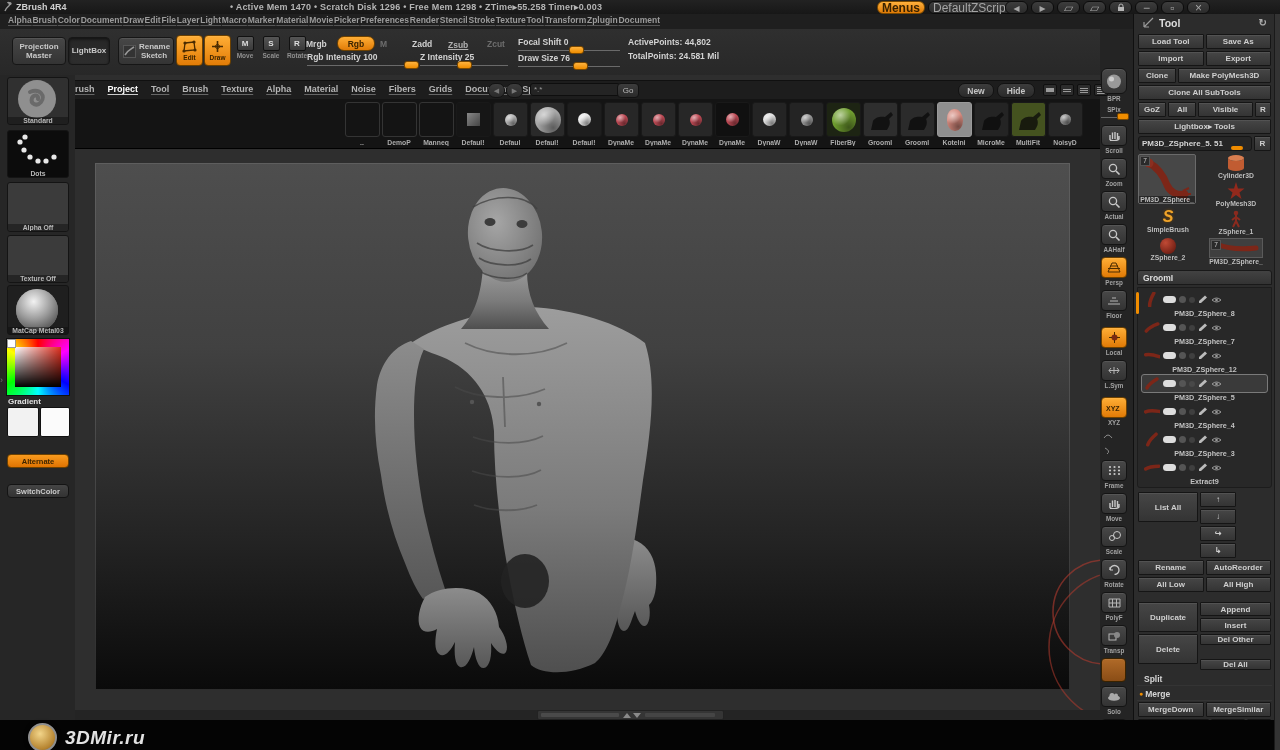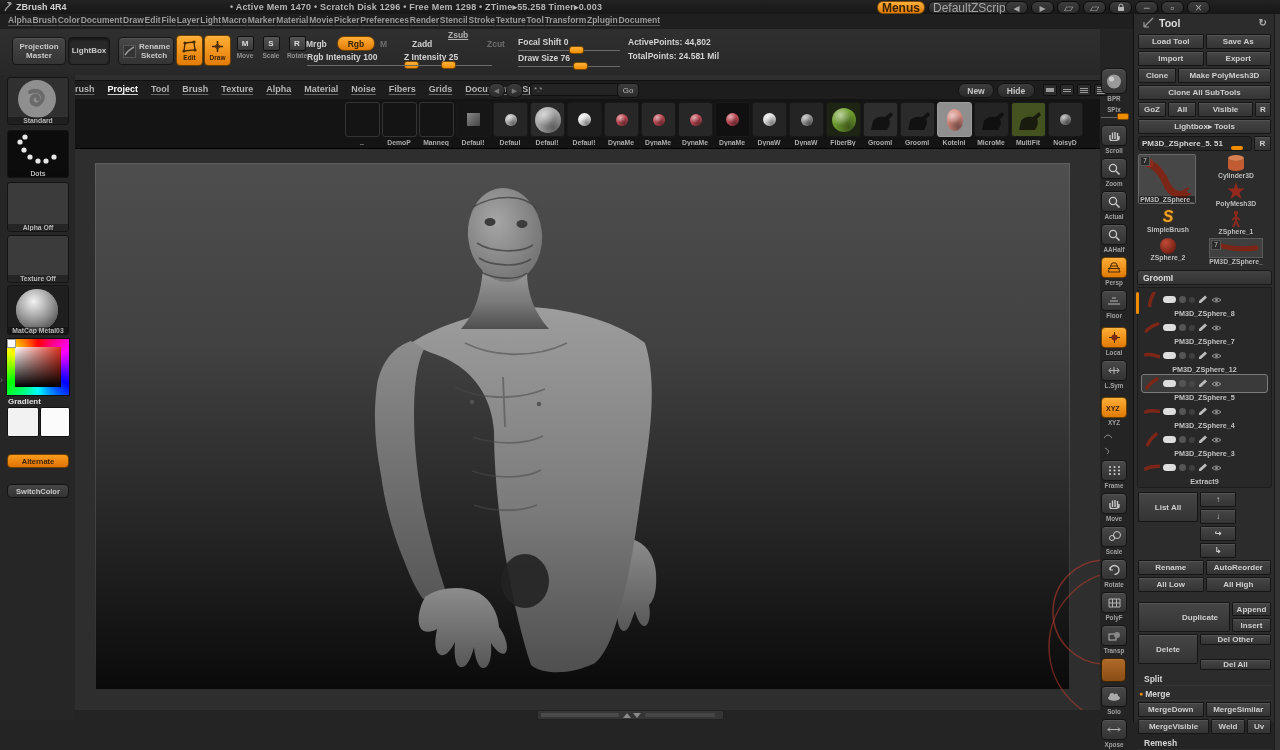--- a/index.html
+++ b/index.html
@@ -233,23 +233,23 @@
       <div class="undertag">Rotate</div>
     </div>
     <div class="shlabel abs" style="left:306px;top:10px;">Mrgb</div>
     <div class="pill abs" style="left:337px;top:7px;width:36px;height:13px;background:linear-gradient(#ffae36,#e27c07);color:#3a2300;border-color:#6d4100;">Rgb</div>
     <div class="shlabel abs dim" style="left:380px;top:10px;">M</div>
     <div class="slider abs" style="left:307px;top:23px;width:104px;">
       <span>Rgb Intensity 100</span>
       <span class="track"></span><span class="handle" style="left:93%;"></span>
     </div>
     <div class="shlabel abs" style="left:412px;top:10px;">Zadd</div>
-    <div class="shlabel abs" style="left:448px;top:1px;opacity:.8;text-decoration:underline;">Zsub</div>
+    <div class="shlabel abs" style="left:448px;top:11px;opacity:.8;text-decoration:underline;">Zsub</div>
     <div class="shlabel abs dim" style="left:487px;top:10px;">Zcut</div>
-    <div class="slider abs" style="left:404px;top:23px;width:88px;">
+    <div class="slider abs" style="left:420px;top:23px;width:88px;">
       <span>Z Intensity 25</span>
       <span class="track"></span><span class="handle" style="left:42%;"></span>
     </div>
     <div class="slider abs" style="left:518px;top:8px;width:102px;">
       <span>Focal Shift 0</span>
       <span class="track"></span><span class="handle" style="left:50%;"></span>
     </div>
     <div class="slider abs" style="left:518px;top:24px;width:102px;">
       <span>Draw Size 76</span>
       <span class="track"></span><span class="handle" style="left:54%;"></span>
@@ -1023,21 +1023,21 @@
         <div class="prow">
           <div class="pbtn">Rename</div>
           <div class="pbtn">AutoReorder</div>
         </div>
         <div class="prow">
           <div class="pbtn">All Low</div>
           <div class="pbtn">All High</div>
         </div>
         <div style="height:8px;"></div>
         <div class="prow">
-          <div class="pbtn fixed" style="width:58px;height:28px;padding-left:32px;">Duplicate</div>
+          <div class="pbtn fixed" style="width:58px;height:28px;">Duplicate</div>
           <div style="flex:1;display:flex;flex-direction:column;gap:2px;">
             <div class="pbtn">Append</div>
             <div class="pbtn">Insert</div>
           </div>
         </div>
         <div class="prow">
           <div class="pbtn fixed" style="width:58px;height:28px;">Delete</div>
           <div style="flex:1;display:flex;flex-direction:column;gap:14px;">
             <div class="pbtn">Del Other</div>
             <div class="pbtn">Del All</div>
@@ -1059,14 +1059,20 @@
         <div class="pbtn fixed" style="width:32px;">Weld</div>
         <div class="pbtn fixed" style="width:22px;">Uv</div>
       </div>
       <div class="collapsed">Remesh</div>
       <div class="collapsed">Project</div>
 
     </div>
   </div>
   <div class="rp-edge"></div>
 
+  <div class="bottombar">
+    <div class="logo">
+      <div class="logocirc"></div>
+      <div class="logotext">3DMir.ru</div>
+    </div>
+  </div>
 
 </div>
 
 </body></html>

